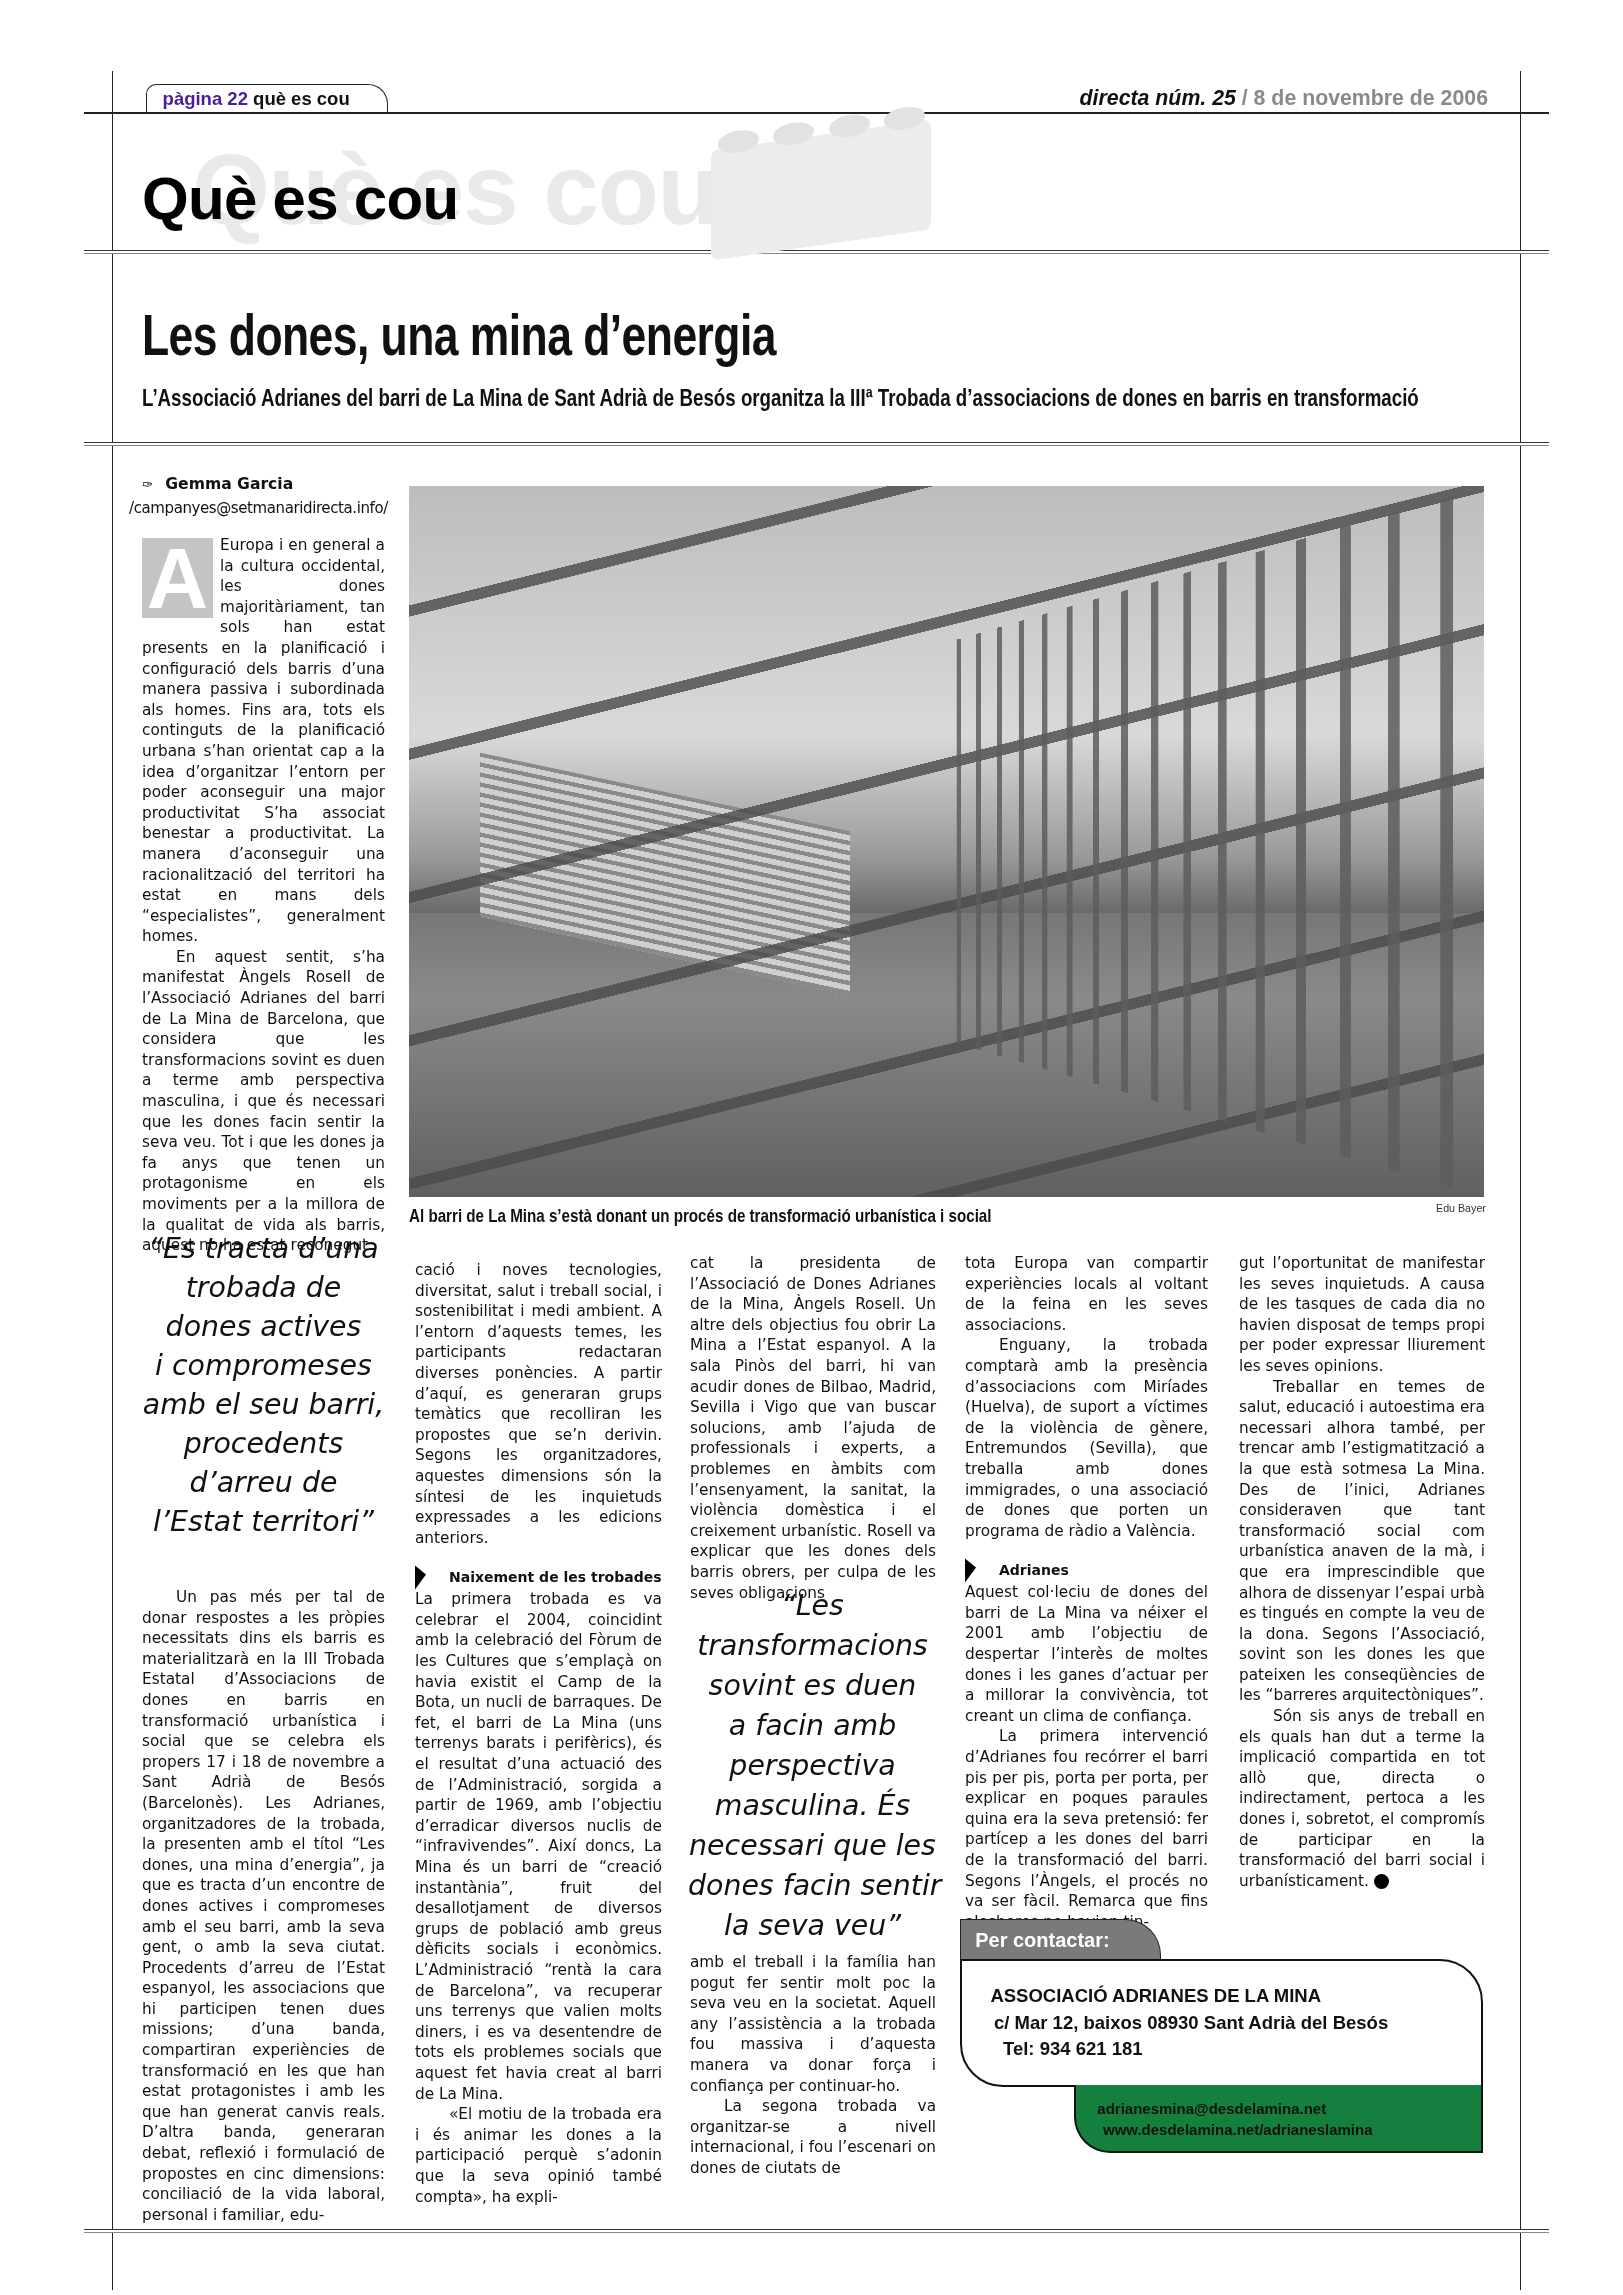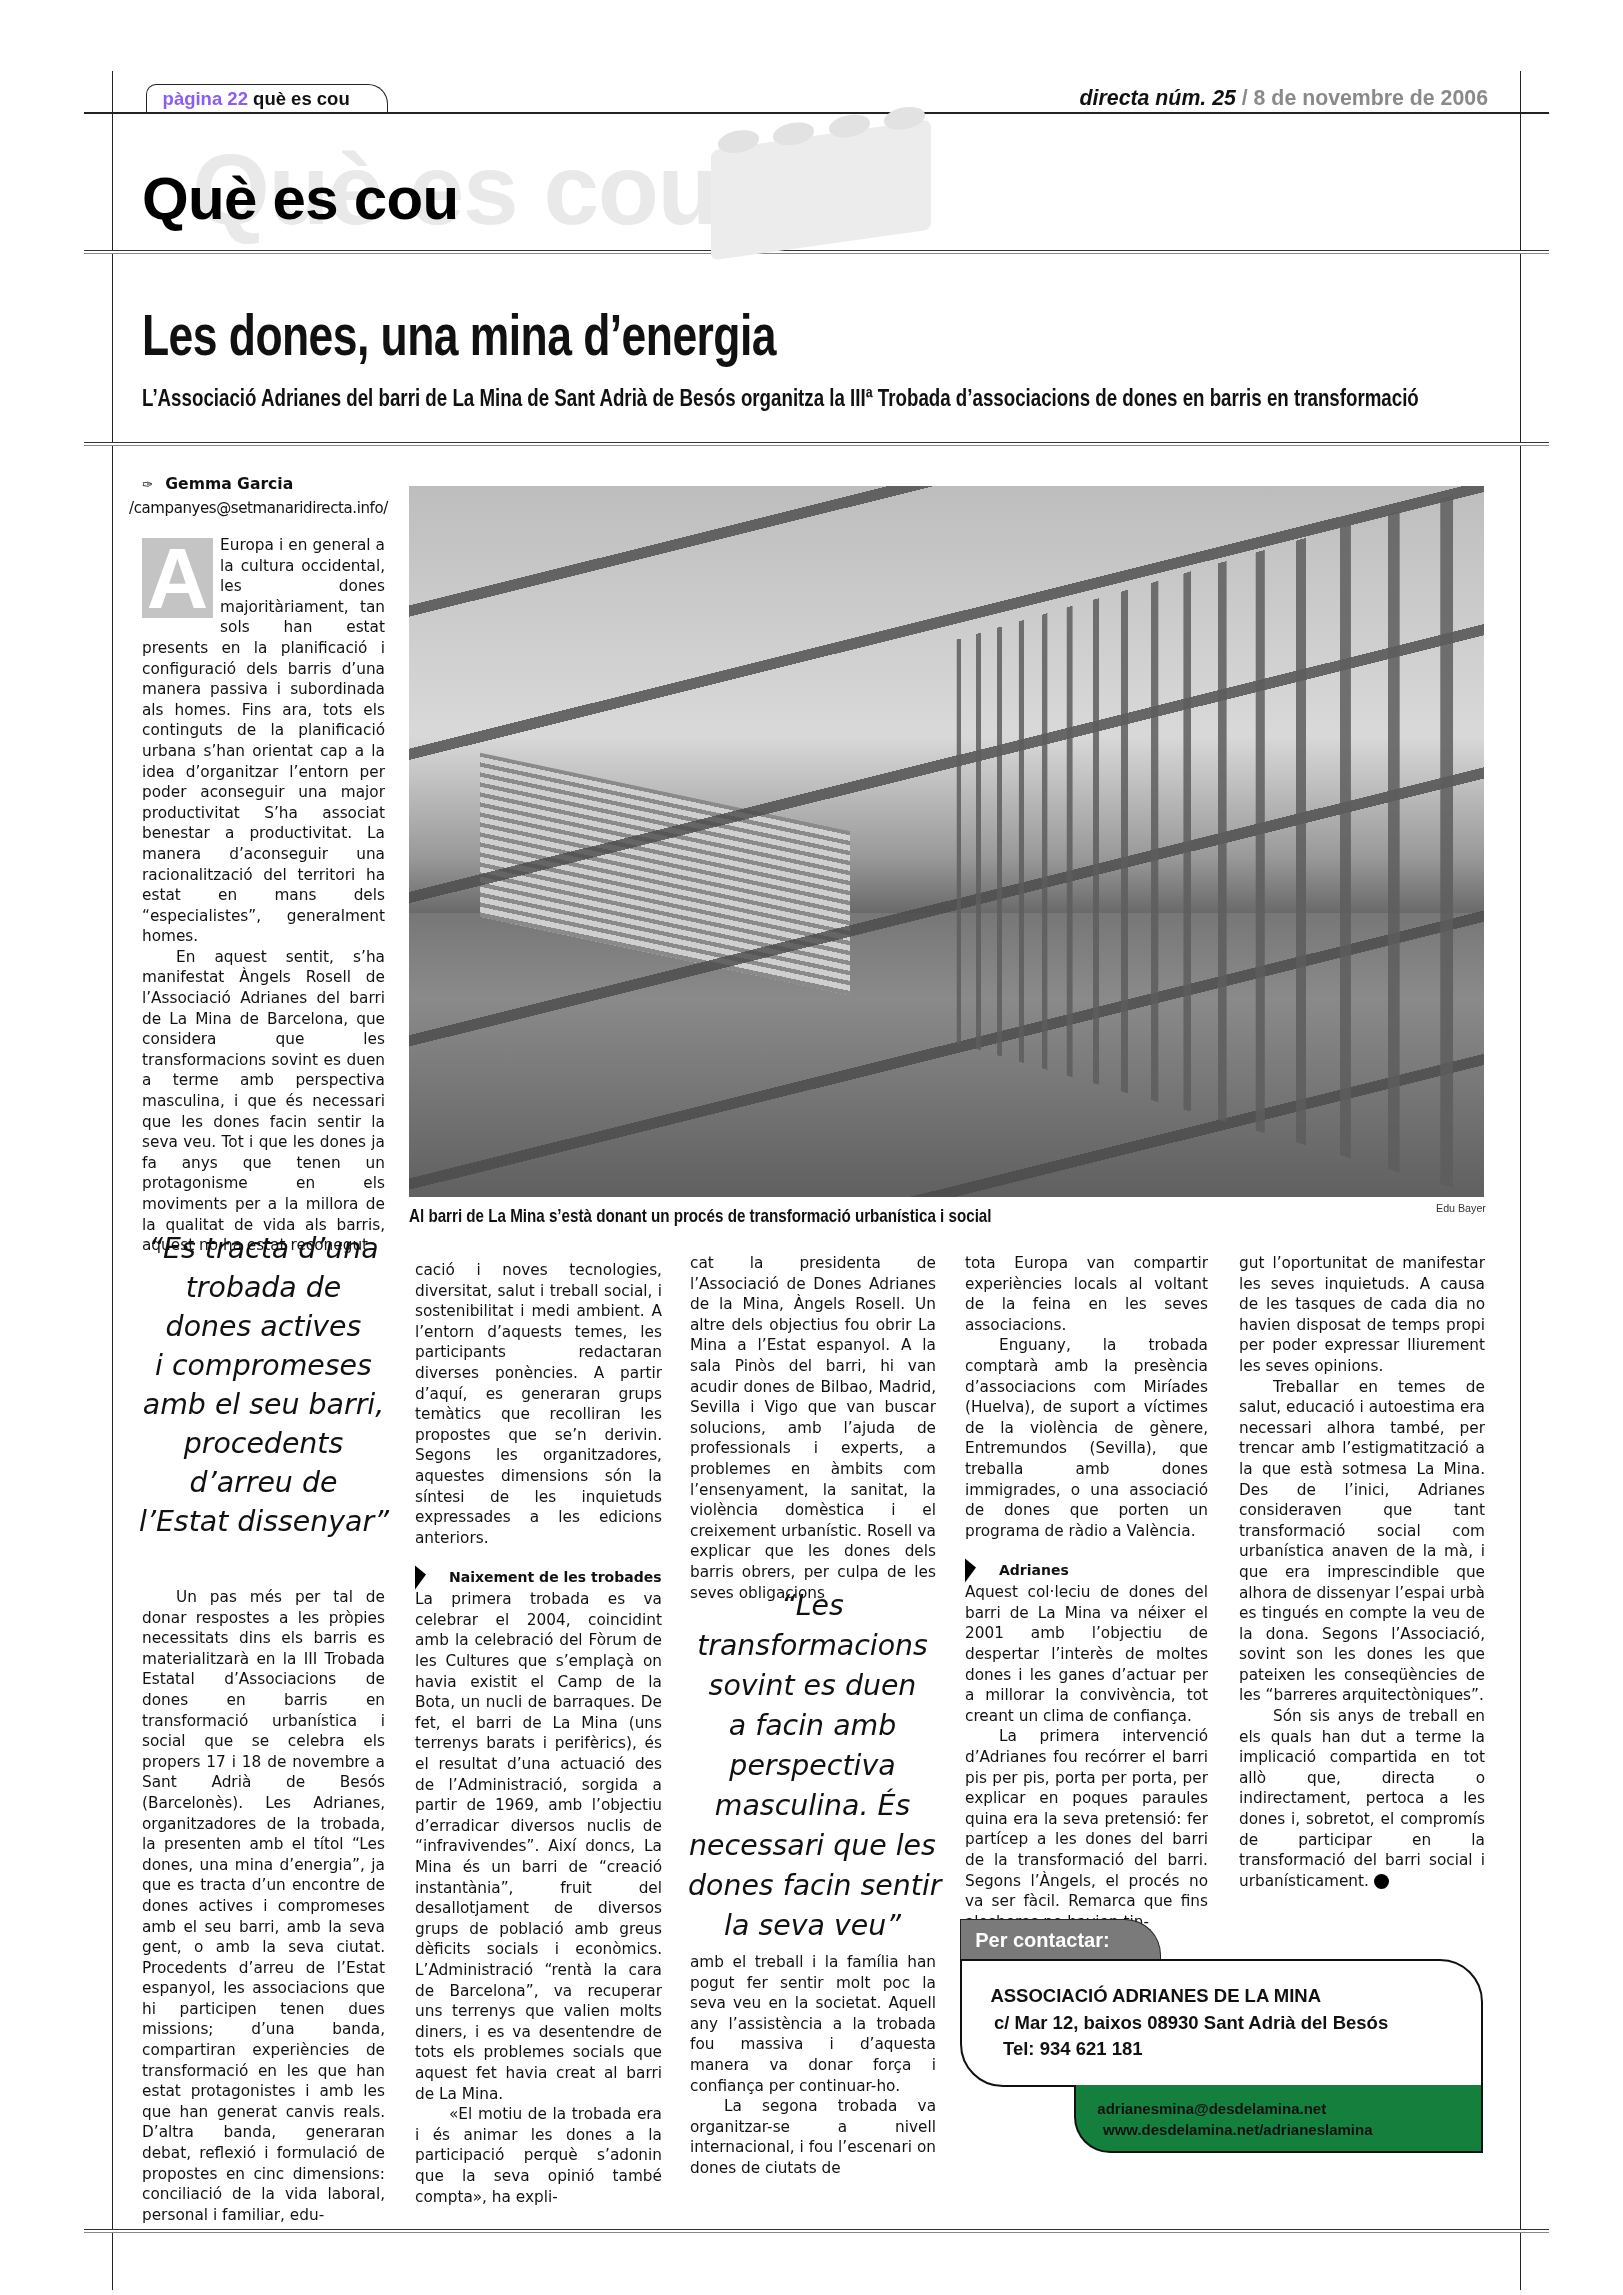--- a/index.html
+++ b/index.html
@@ -7,21 +7,21 @@
          font-family:"DejaVu Sans", "Liberation Sans", sans-serif; }
   
   .vline { position:absolute; width:1.4px; background:#222; }
   .hline { position:absolute; height:2.1px; background:#222; }
   .hline.double { height:3.6px; border-top:1.4px solid #333; border-bottom:1.4px solid #888; background:#fff; box-sizing:border-box; }
 
   
   .tab { position:absolute; left:146px; top:84px; height:28.4px; width:242px; border:1.4px solid #222; border-bottom:none;
          border-radius:10px 20px 0 0; box-sizing:border-box; font-family:"Liberation Sans", sans-serif;
          font-weight:bold; font-size:18.5px; line-height:28.4px; padding-left:15.6px; white-space:nowrap; }
-  .tab .pg { color:#8b5cf6; }
+  .tab .pg { color:#4c1d95; }
   .masthead { position:absolute; right:135px; top:84px; font-family:"Liberation Sans", sans-serif;
               font-size:21.3px; font-weight:bold; line-height:28.4px; white-space:nowrap; }
   .masthead .name { font-style:italic; color:#111; }
   .masthead .date { color:#8a8a8a; font-weight:bold; }
 
   
   .section-ghost { position:absolute; left:192px; top:132px; font-family:"Liberation Sans", sans-serif; font-weight:bold;
                    font-size:100px; color:#e9e9e9; letter-spacing:-1.4px; white-space:nowrap; }
   .brick { position:absolute; left:711px; top:135px; width:220px; height:110px; background:#ececec;
            transform:skewY(-8deg); border-radius:7.1px; }
@@ -132,21 +132,21 @@
 </div>
 
 <div class="pullquote pq1">
   <span class="line">“Es tracta d’una</span>
   <span class="line">trobada de</span>
   <span class="line">dones actives</span>
   <span class="line">i compromeses</span>
   <span class="line">amb el seu barri,</span>
   <span class="line">procedents</span>
   <span class="line">d’arreu de</span>
-  <span class="line">l’Estat dissenyar”</span>
+  <span class="line">l’Estat territori”</span>
 </div>
 
 <div class="col" style="left:142px; top:1587px; width:243px;">
   <p class="ind">Un pas més per tal de donar respostes a les pròpies necessitats dins els barris es materialitzarà en la III Trobada Estatal d’Associacions de dones en barris en transformació urbanística i social que se celebra els propers 17 i 18 de novembre a Sant Adrià de Besós (Barcelonès). Les Adrianes, organitzadores de la trobada, la presenten amb el títol “Les dones, una mina d’energia”, ja que es tracta d’un encontre de dones actives i compromeses amb el seu barri, amb la seva gent, o amb la seva ciutat. Procedents d’arreu de l’Estat espanyol, les associacions que hi participen tenen dues missions; d’una banda, compartiran experiències de transformació en les que han estat protagonistes i amb les que han generat canvis reals. D’altra banda, generaran debat, reflexió i formulació de propostes en cinc dimensions: conciliació de la vida laboral, personal i familiar, edu-</p>
 </div>
 
 <div class="photo">
   <div class="ground"></div>
   <div class="bldg"></div>
   <div class="crossbars"></div>

